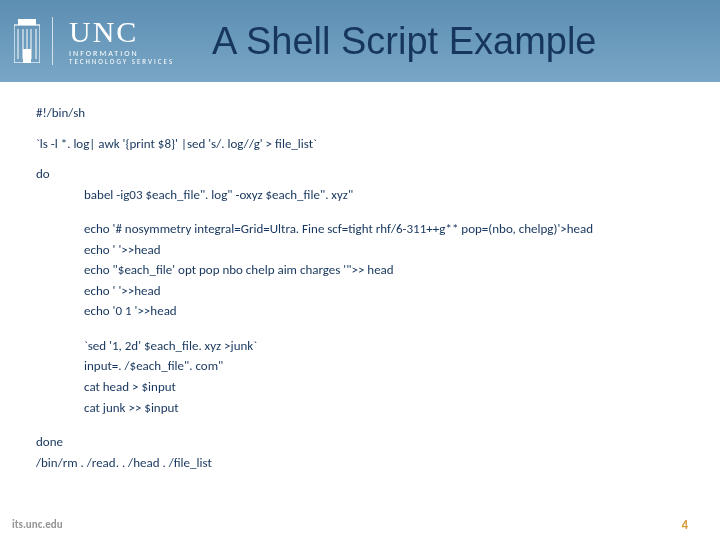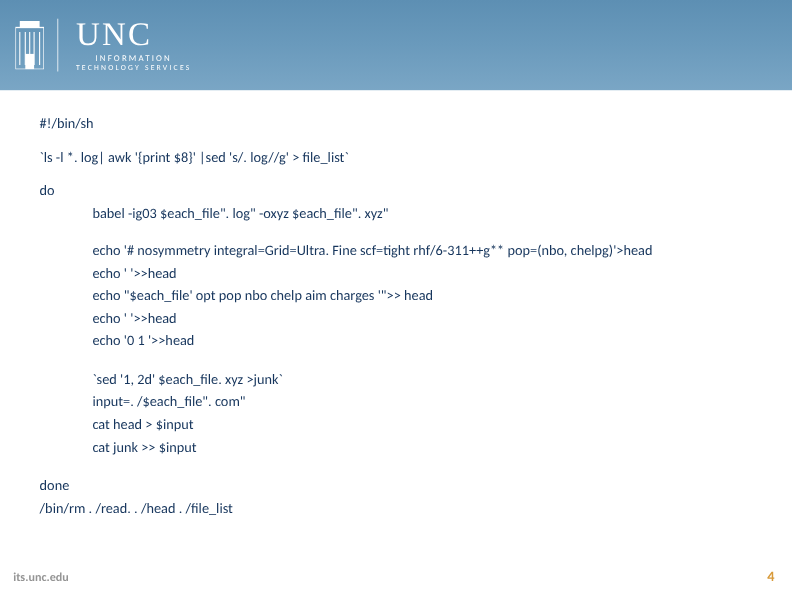--- a/index.html
+++ b/index.html
@@ -32,21 +32,20 @@
 .logo-unc {
   font-family: Georgia, "Times New Roman", serif;
   font-size: 30px;
   font-weight: 400;
   letter-spacing: 2px;
 }
 .logo-sub {
   font-size: 8px;
   letter-spacing: 2px;
   margin-top: 2px;
-  text-align: center;
 }
 .logo-sub2 {
   font-size: 7px;
   letter-spacing: 2px;
   margin-top: 1px;
 }
 .divider {
   width: 1px;
   height: 48px;
   background: rgba(255,255,255,0.7);
@@ -67,21 +66,21 @@
   line-height: 1.35;
 }
 .content p { margin-bottom: 3px; }
 .gap { height: 10px; }
 .gapbig { height: 14px; }
 .indent { padding-left: 48px; }
 .footer {
   position: absolute;
   bottom: 8px;
   left: 12px;
-  right: 16px;
+  right: 32px;
   display: flex;
   justify-content: space-between;
   align-items: center;
 }
 .footer-url {
   color: #959595;
   font-size: 11px;
   font-weight: 600;
 }
 .footer-page {
@@ -107,20 +106,21 @@
         <rect x="9" y="30" width="8" height="14" fill="#fff"></rect>
       </svg>
     </span>
     <div class="divider"></div>
     <div class="logo-text">
       <div class="logo-unc">UNC</div>
       <div class="logo-sub">INFORMATION</div>
       <div class="logo-sub2">TECHNOLOGY SERVICES</div>
     </div>
   </div>
+  <div class="title">A Shell Script Example</div>
 </div>
 
 <div class="content">
   <p>#!/bin/sh</p>
   <div class="gap"></div>
   <p>`ls -l *. log| awk '{print $8}' |sed 's/. log//g' &gt; file_list`</p>
   <div class="gap"></div>
   <p>do</p>
   <p class="indent">babel -ig03 $each_file". log" -oxyz $each_file". xyz"</p>
   <div class="gapbig"></div>

